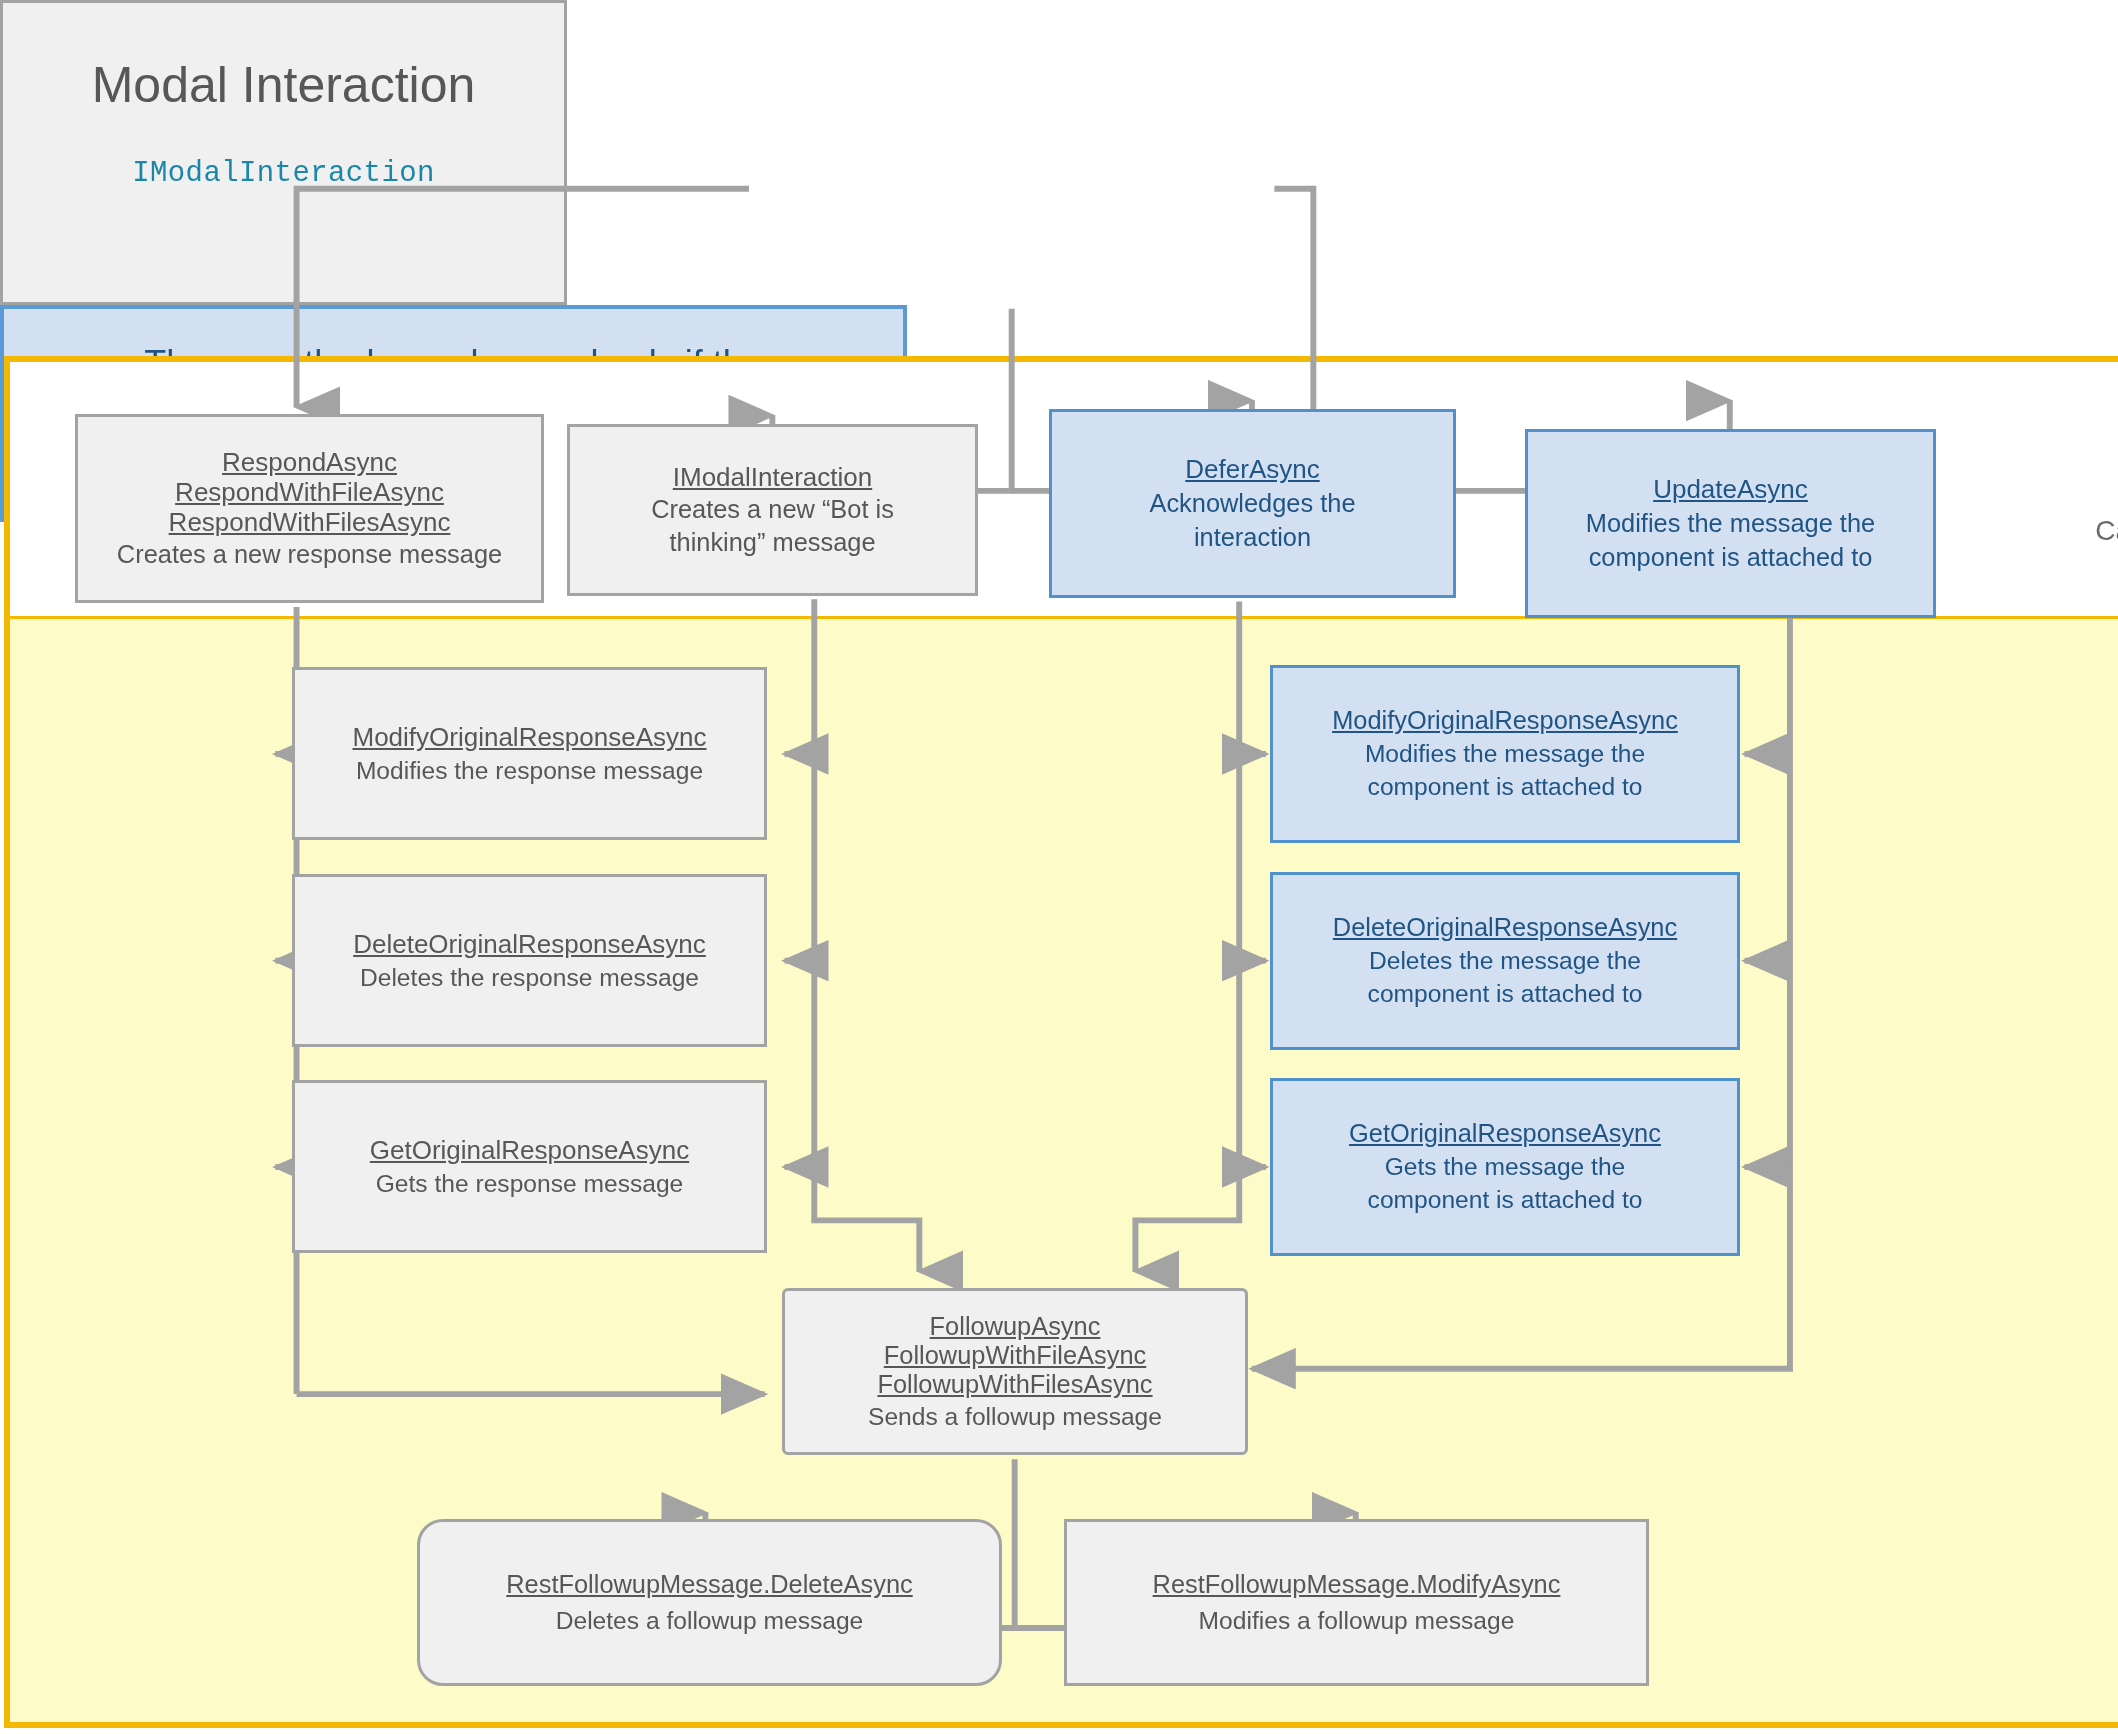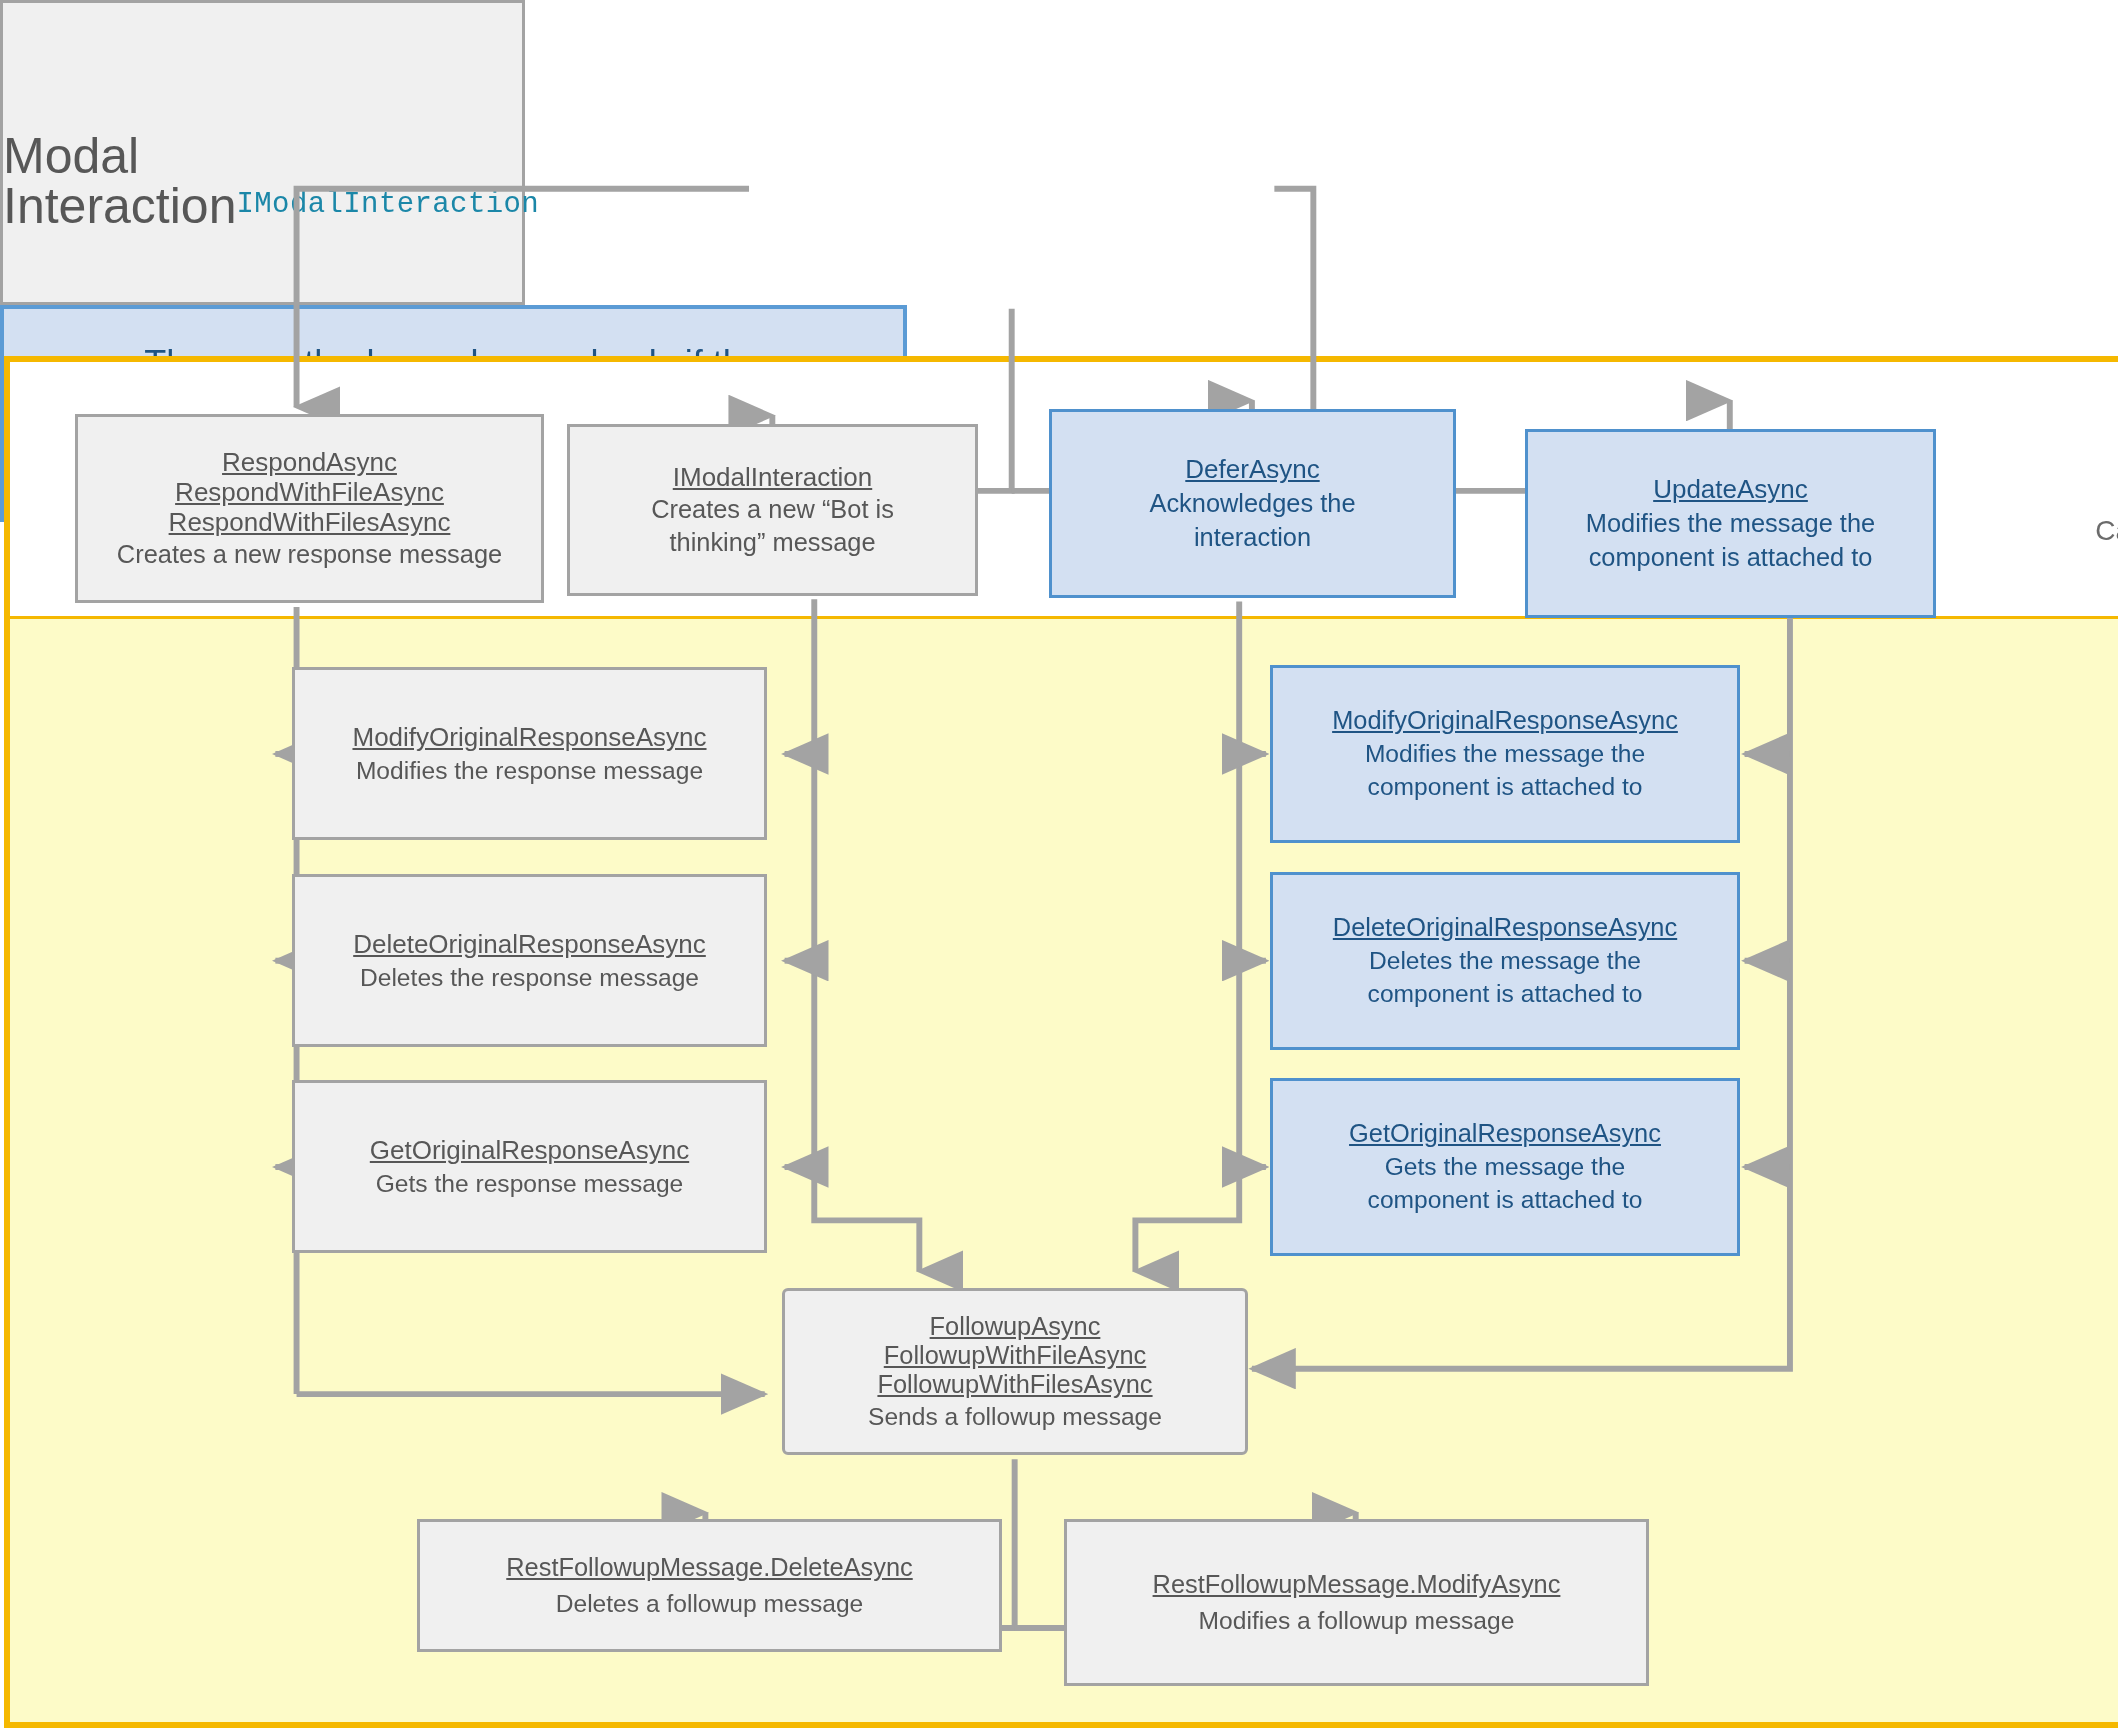--- a/index.html
+++ b/index.html
@@ -46,23 +46,23 @@
   .node.blue {
     background:#d3e0f2;
     border:3.8px solid #4f91cd;
     color:#1f5484;
   }
   .m-title { text-decoration:underline; line-height:1.16; }
   .m-desc  { line-height:1.18; }
 
   
   #node-root {
-    left:749px; top:3.4px; width:525px; height:305px;
+    left:749px; top:3.4px; width:567px; height:305px;
     background:#f0f0f0; border:3.8px solid #a3a3a3;
-    display:flex; flex-direction:row; align-items:center;
+    display:flex; flex-direction:column; align-items:center;
     padding-top:57px;
   }
   #node-root .root-title {
     font-size:50px; color:#575757; line-height:1.0;
   }
   #node-root .root-iface {
     font-family:"Liberation Mono", monospace;
     font-size:29px; color:#1b87a8; margin-top:47px; letter-spacing:0.4px;
   }
 
@@ -112,21 +112,21 @@
   #node-get-blue    { left:1270px; top:1078px; width:470px; height:178px; }
   .col-blue .m-title { font-size:25.4px; }
   .col-blue .m-desc  { font-size:24.6px; margin-top:3.4px; line-height:1.22; }
 
   
   #node-followup { left:782px; top:1288px; width:466px; height:167px;border-radius:6px; }
   #node-followup .m-title { font-size:25.4px; }
   #node-followup .m-desc  { font-size:24.6px; margin-top:2.5px; }
 
   
-  #node-rest-delete { left:417px;  top:1519px; width:585px; height:133px; }
+  #node-rest-delete { left:417px;  top:1519px; width:585px; height:167px;border-radius:26px; }
   #node-rest-modify { left:1064px; top:1519px; width:585px; height:167px; }
   .bottom .m-title { font-size:25.4px; }
   .bottom .m-desc  { font-size:24.6px; margin-top:6.8px; }
 </style>
 </head>
 <body>
 
 <div id="stage">
 
   <div class="zone" id="zone-initial"></div>

